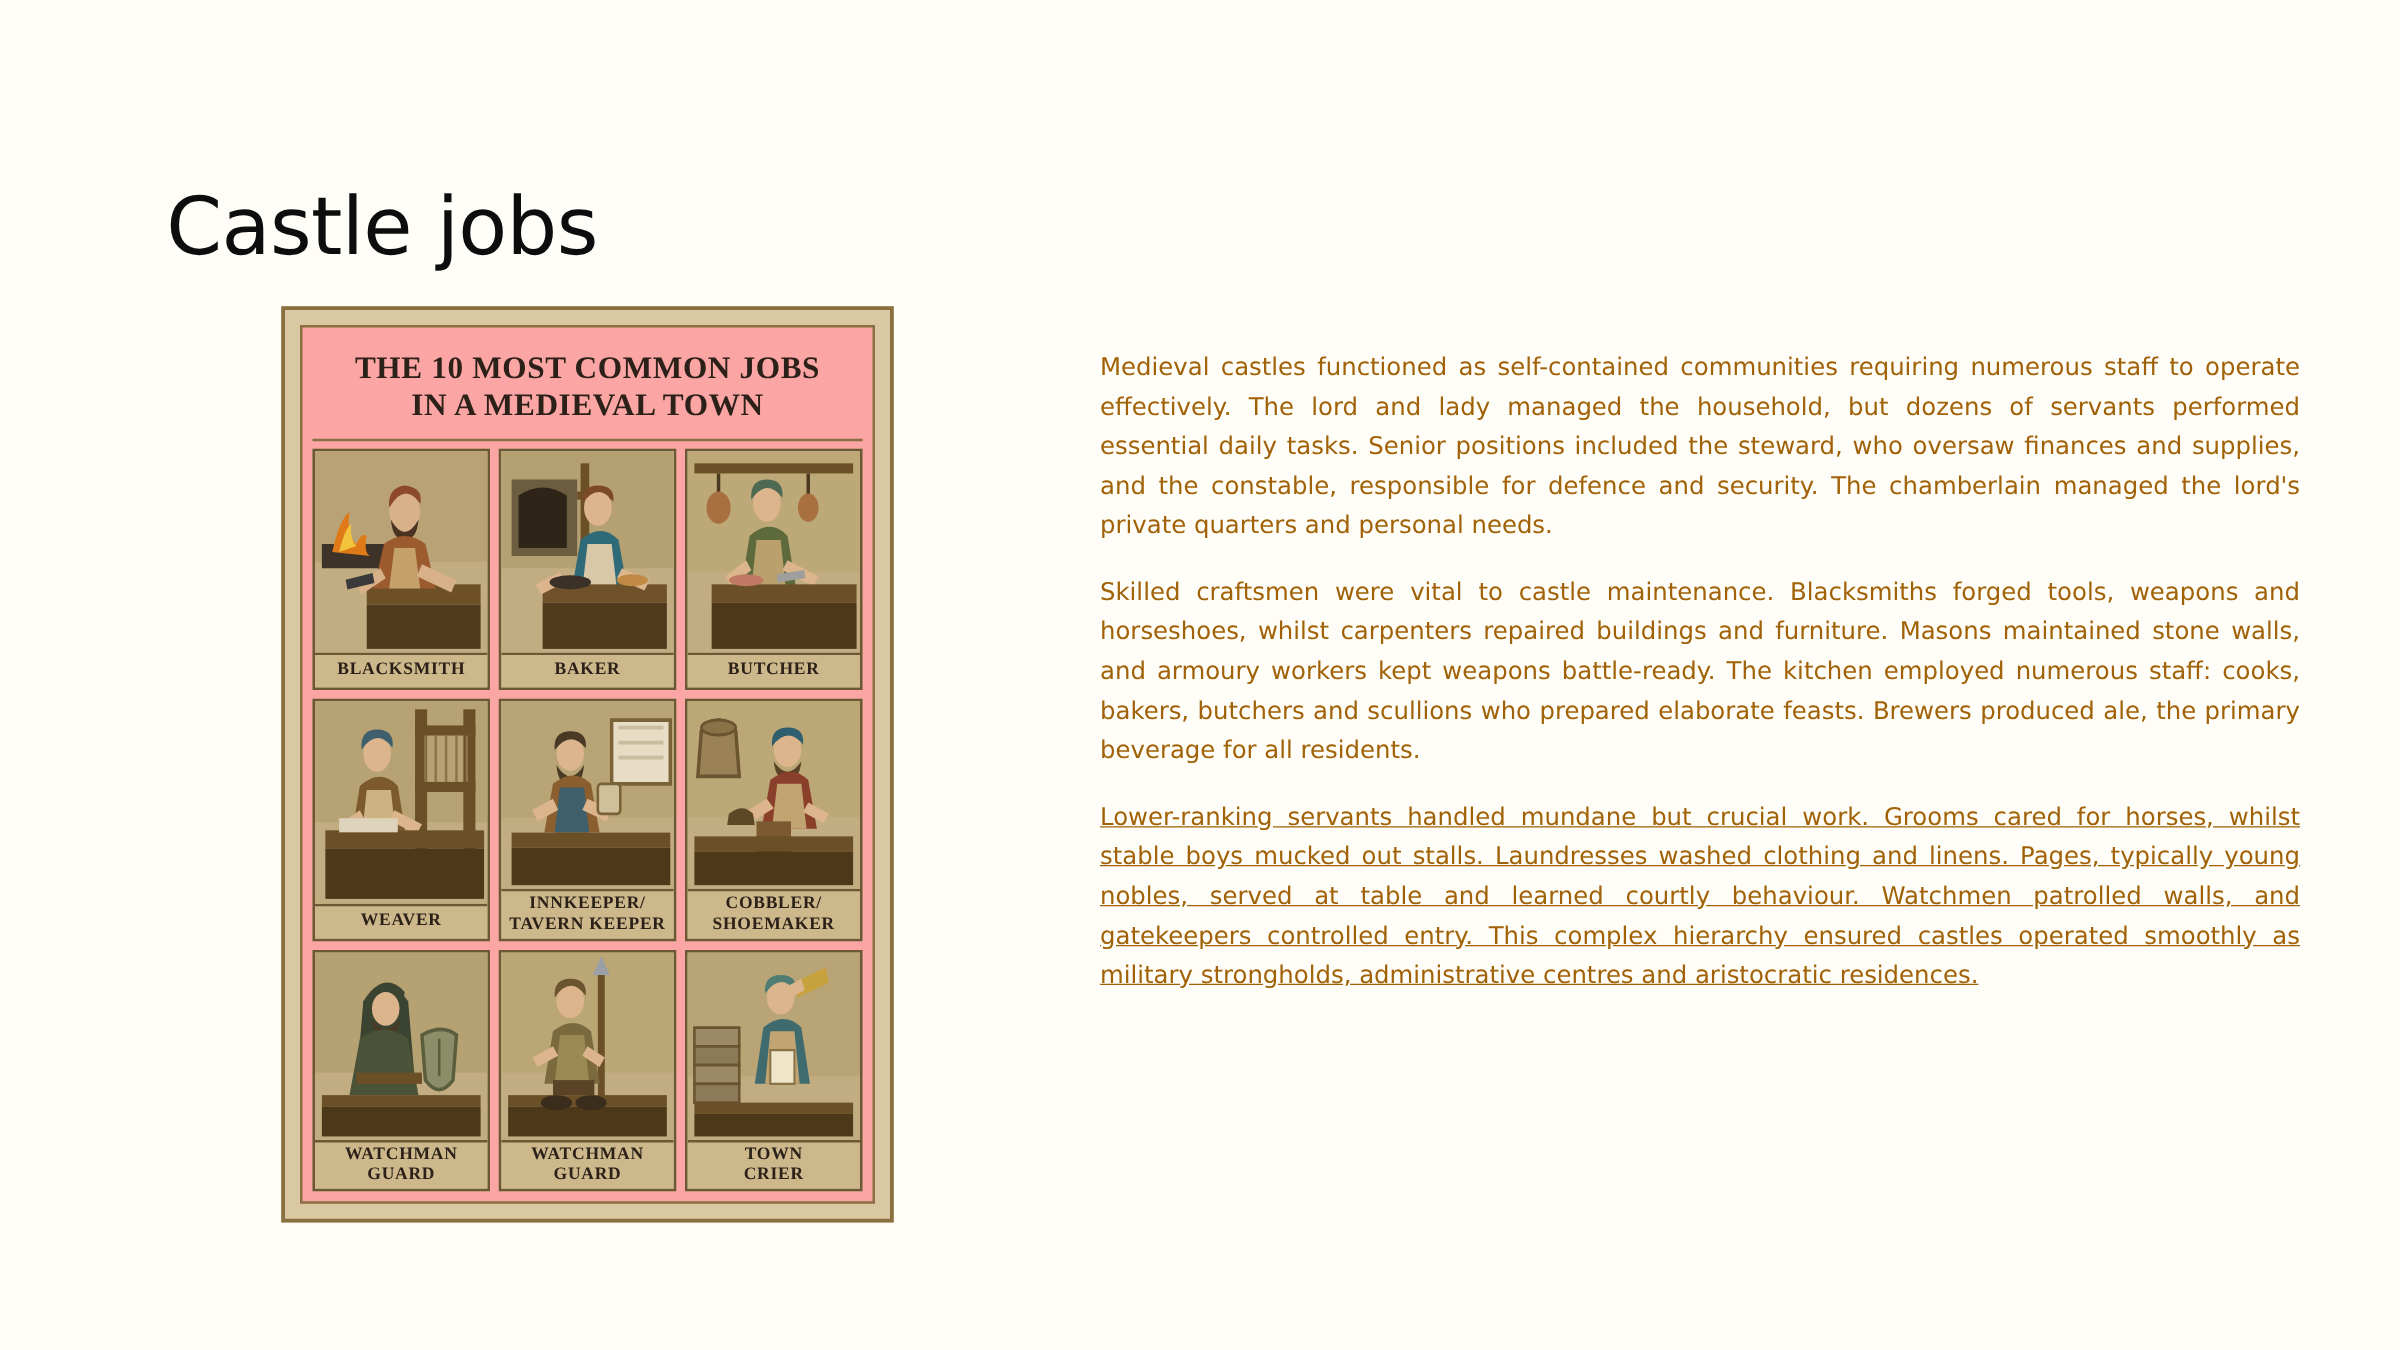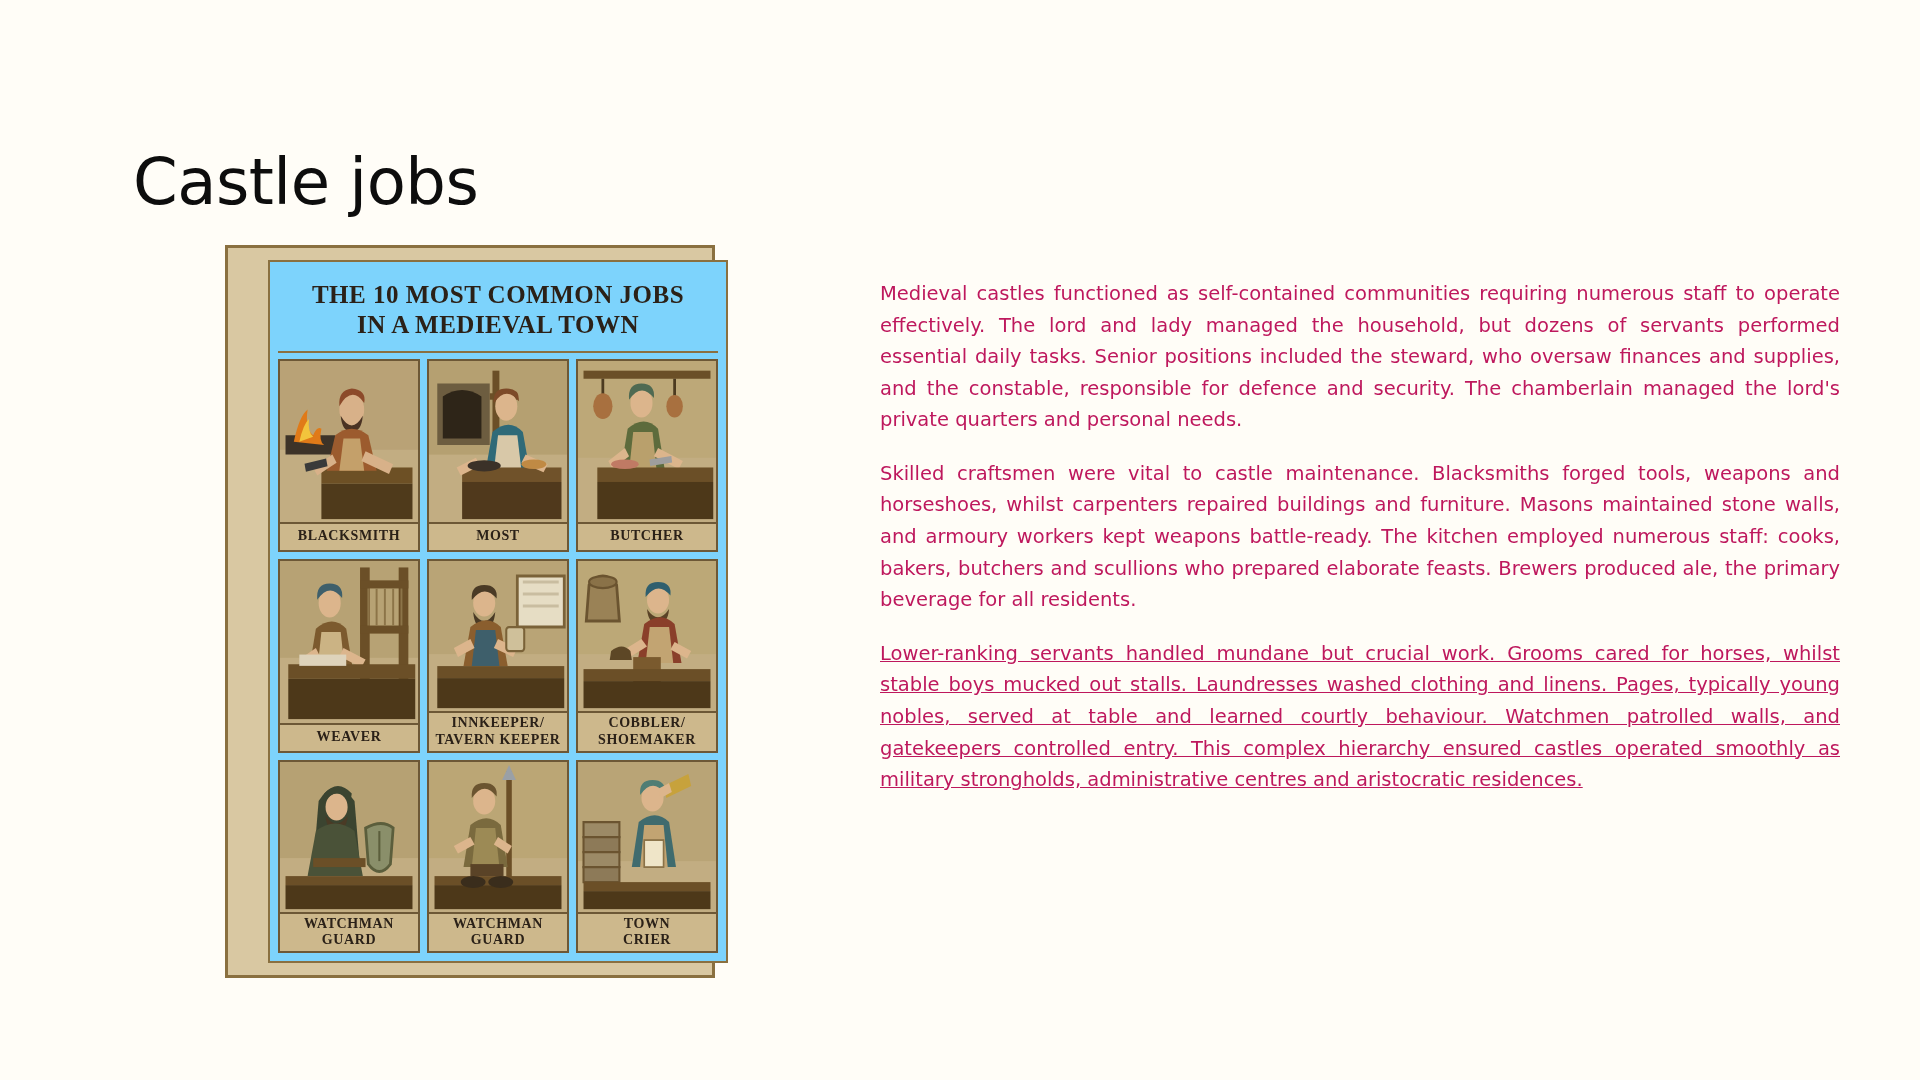--- a/index.html
+++ b/index.html
@@ -39,27 +39,26 @@
     width: 490px;
     height: 733px;
     background: #d9c8a2;
     border: 3px solid #8a7040;
     box-sizing: border-box;
     padding: 12px;
   }
   .poster-inner {
     width: 100%;
     height: 100%;
-    background: #7dd3fc;
+    background: #fca5a5;
     border: 2px solid #8a7040;
     box-sizing: border-box;
     display: flex;
     flex-direction: column;
     padding: 8px;
-    margin-left: 28px;
   }
   .poster-header {
     text-align: center;
     font-family: "Liberation Serif", serif;
     font-weight: 700;
     font-size: 25px;
     line-height: 1.18;
     color: #2b2118;
     letter-spacing: 0.5px;
     padding: 10px 4px 12px 4px;
@@ -108,21 +107,21 @@
     position: absolute;
     left: 880px;
     top: 278px;
     width: 960px;
   }
   .body-col p {
     margin: 0 0 22px 0;
     font-family: "DejaVu Sans", sans-serif;
     font-size: 19.5px;
     line-height: 1.62;
-    color: #be185d;
+    color: #a16207;
     text-align: justify;
   }
   .body-col p:last-child { margin-bottom: 0; text-decoration: underline; }
 </style>
 </head>
 <body>
 
 <div class="slide">
 
   <h1 class="page-title">Castle jobs</h1>
@@ -174,21 +173,21 @@
               <path d="M46 44 q12 -9 22 0 l5 24 l-32 0z" fill="#2f6a78"></path>
               <path d="M50 46 l14 0 l3 22 l-20 0z" fill="#d8c8a8"></path>
               <rect x="24" y="66" width="72" height="9" fill="#70522a"></rect>
               <rect x="24" y="75" width="72" height="23" fill="#50391c"></rect>
               <path d="M34 60 l-14 6 l3 5 l14 -6z" fill="#dcb58c"></path>
               <path d="M70 58 l16 6 l-3 5 l-16 -6z" fill="#dcb58c"></path>
               <ellipse cx="40" cy="65" rx="12" ry="3.5" fill="#3b3128"></ellipse>
               <ellipse cx="76" cy="64" rx="9" ry="3" fill="#c08a44"></ellipse>
             </svg>
           </div>
-          <div class="cell-label">MOST</div>
+          <div class="cell-label">BAKER</div>
         </div>
 
         <div class="cell">
           <div class="cell-art">
             <svg viewBox="0 0 100 100" preserveAspectRatio="none">
               <rect width="100" height="100" fill="#c2ad82"></rect>
               <rect x="0" y="0" width="100" height="60" fill="#bda878"></rect>
               <rect x="4" y="6" width="92" height="5" fill="#6b4f27"></rect>
               <path d="M18 11 l0 14" stroke="#4c3a20" stroke-width="2"></path>
               <path d="M70 11 l0 12" stroke="#4c3a20" stroke-width="2"></path>

